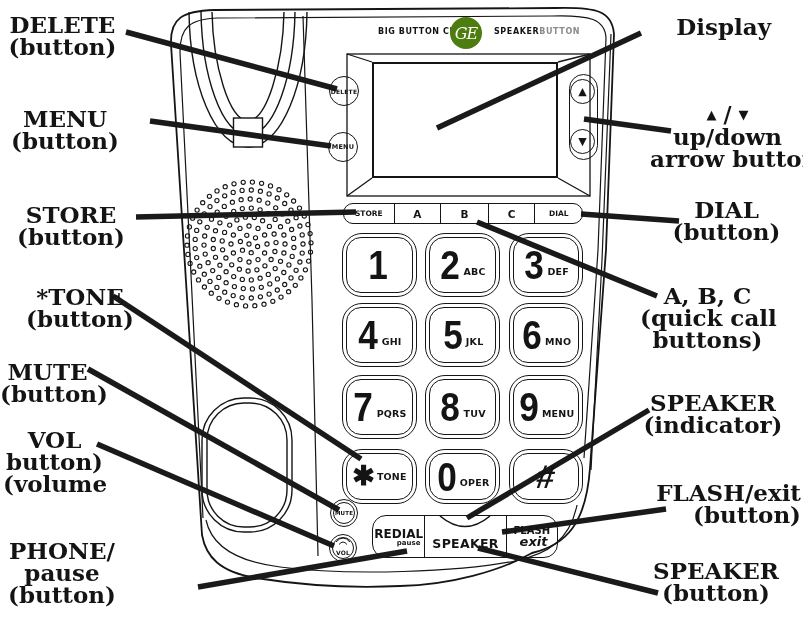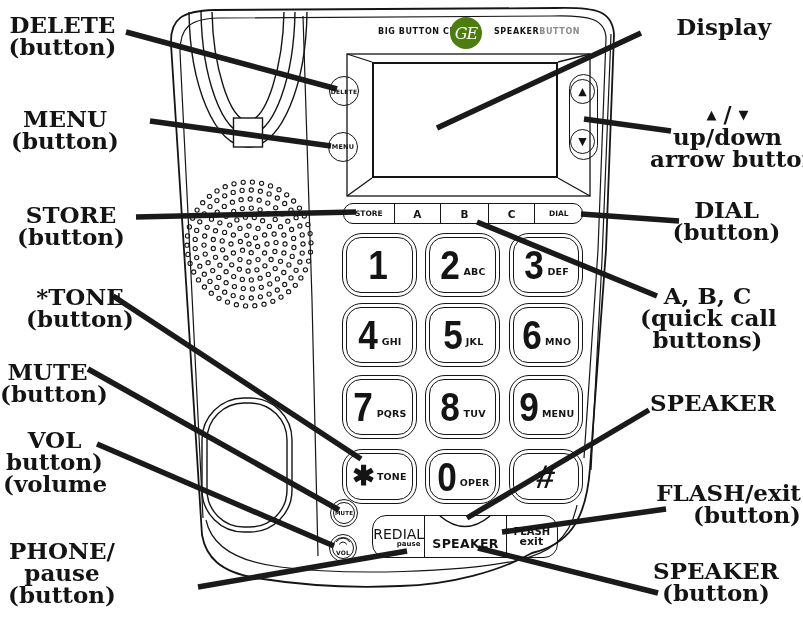--- a/index.html
+++ b/index.html
@@ -413,29 +413,29 @@
   </div>
   <div class="key" style="left:509px;top:449px;width:74px;height:55px;">
     <div class="key-inner">
       <span class="digit pound">#</span>
         <span class="letters"></span>
     </div>
   </div>
 
   <div class="bot-row">
     <div class="bot-cell" style="width:52px;">
-      <span style="font-size:14px;font-weight:normal;">REDIAL</span>
+      <span style="font-size:12px;font-weight:bold;">REDIAL</span>
       <span style="font-size:7px;font-weight:bold;align-self:flex-end;margin:-2px 4px 0 0;">pause</span>
     </div>
     <div class="bot-cell" style="width:82px;padding-top:13px;">
       <span style="font-size:12.5px;font-weight:bold;letter-spacing:0.3px;">SPEAKER</span>
     </div>
     <div class="bot-cell" style="width:52px;">
       <span style="font-size:10px;font-weight:bold;">FLASH</span>
-      <span style="font-size:11px;font-weight:bold;align-self:flex-start;margin:-2px 0 0 13px;">exit</span>
+      <span style="font-size:13px;font-weight:bold;align-self:flex-start;margin:-2px 0 0 13px;font-style:italic;">exit</span>
     </div>
   </div>
 
   <div class="co" style="left:5px;top:14px;width:115px;">
     <div>DELETE</div>
     <div>(button)</div>
   </div>
   <div class="co" style="left:10px;top:108px;width:110px;">
     <div>MENU</div>
     <div>(button)</div>
@@ -475,20 +475,21 @@
     <div>DIAL</div>
     <div>(button)</div>
   </div>
   <div class="co" style="left:640px;top:285px;width:135px;text-align:center;">
     <div>A, B, C</div>
     <div>(quick call</div>
     <div>buttons)</div>
   </div>
   <div class="co" style="left:640px;top:392px;width:146px;">
     <div>SPEAKER</div>
+    <div>(indicator)</div>
   </div>
   <div class="co" style="left:641px;top:482px;width:160px;text-align:right;">
     <div>FLASH/exit</div>
     <div>(button)</div>
   </div>
   <div class="co" style="left:645px;top:560px;width:142px;">
     <div>SPEAKER</div>
     <div>(button)</div>
   </div>
 

